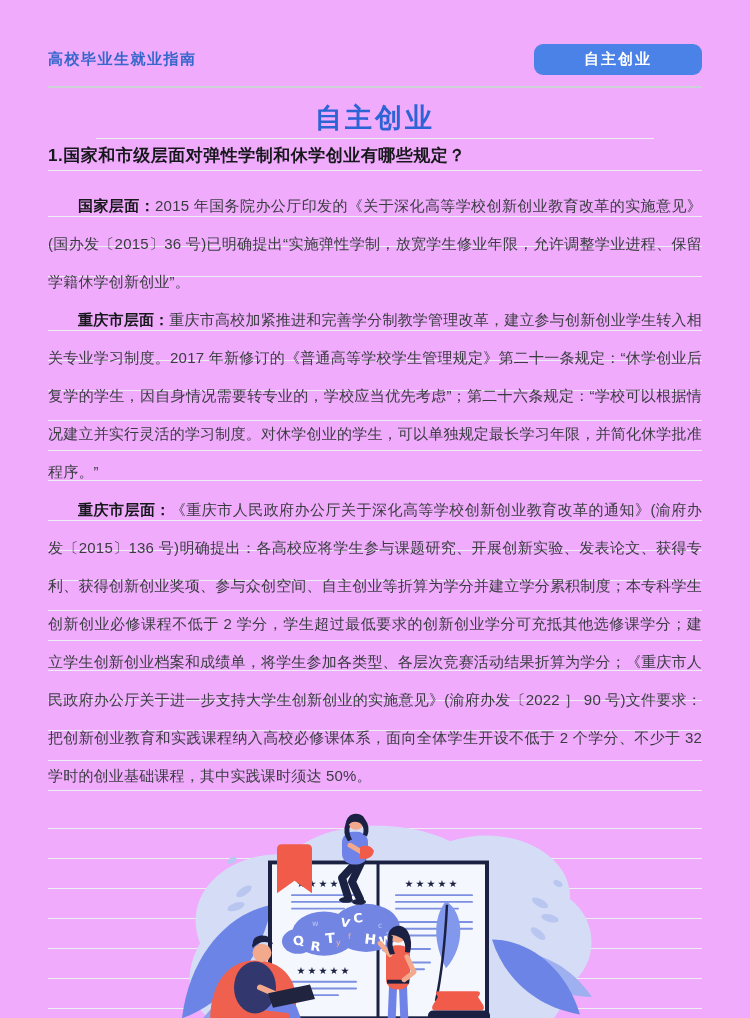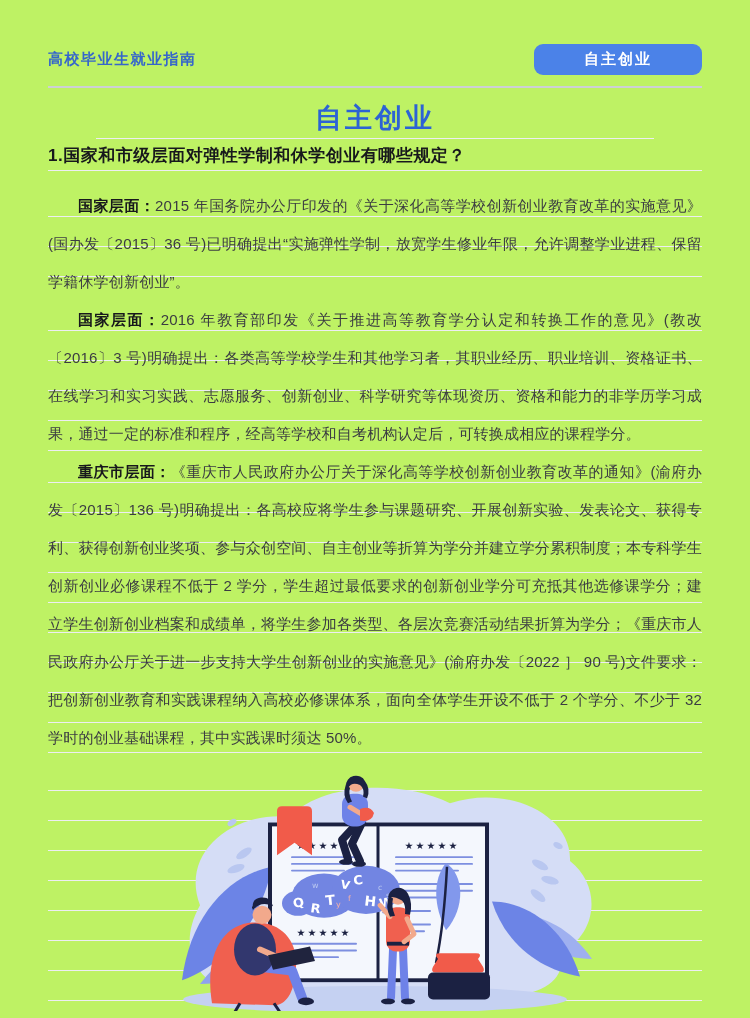--- a/index.html
+++ b/index.html
@@ -3,21 +3,21 @@
 <meta charset="utf-8">
 <style>
   html,body{margin:0;padding:0;}
   body{
     width:750px;height:1018px;
     background:#f4f4f5;
     font-family:"Liberation Sans","DejaVu Sans",sans-serif;
   }
   .page{
     position:relative;width:750px;height:1018px;
-    background:#bef264;overflow:hidden;
+    background:#f0abfc;overflow:hidden;
   }
   .content{position:relative;padding:0 48px;}
   
   .ruled{
     background-image:repeating-linear-gradient(to bottom,
       transparent 0px,transparent 29px,#edeef2 29px,#edeef2 30px);
   }
   
   .header{
     display:flex;justify-content:space-between;align-items:center;
@@ -62,22 +62,22 @@
     <div class="badge">自主创业</div>
   </div>
   <div class="header-rule"></div>
 
   <div class="content">
 
     <div class="doc-title">自主创业</div>
 
     <div class="sec-heading ruled">1.国家和市级层面对弹性学制和休学创业有哪些规定？</div>
     <p class="body ruled"><span class="lead">国家层面：</span><span>2015 年国务院办公厅印发的《关于深化高等学校创新创业教育改革的实施意见》(国办发〔2015〕36 号)已明确提出“实施弹性学制，放宽学生修业年限，允许调整学业进程、保留学籍休学创新创业”。</span></p>
-
-    <p class="body ruled"><span class="lead">国家层面：</span><span>2016 年教育部印发《关于推进高等教育学分认定和转换工作的意见》(教改〔2016〕3 号)明确提出：各类高等学校学生和其他学习者，其职业经历、职业培训、资格证书、在线学习和实习实践、志愿服务、创新创业、科学研究等体现资历、资格和能力的非学历学习成果，通过一定的标准和程序，经高等学校和自考机构认定后，可转换成相应的课程学分。</span></p>
+    <p class="body ruled"><span class="lead">重庆市层面：</span><span>重庆市高校加紧推进和完善学分制教学管理改革，建立参与创新创业学生转入相关专业学习制度。2017 年新修订的《普通高等学校学生管理规定》第二十一条规定：“休学创业后复学的学生，因自身情况需要转专业的，学校应当优先考虑”；第二十六条规定：“学校可以根据情况建立并实行灵活的学习制度。对休学创业的学生，可以单独规定最长学习年限，并简化休学批准程序。”</span></p>
+
     <p class="body ruled"><span class="lead">重庆市层面：</span><span>《重庆市人民政府办公厅关于深化高等学校创新创业教育改革的通知》(渝府办发〔2015〕136 号)明确提出：各高校应将学生参与课题研究、开展创新实验、发表论文、获得专利、获得创新创业奖项、参与众创空间、自主创业等折算为学分并建立学分累积制度；本专科学生创新创业必修课程不低于 2 学分，学生超过最低要求的创新创业学分可充抵其他选修课学分；建立学生创新创业档案和成绩单，将学生参加各类型、各层次竞赛活动结果折算为学分；《重庆市人民政府办公厅关于进一步支持大学生创新创业的实施意见》(渝府办发〔2022 ］ 90 号)文件要求：把创新创业教育和实践课程纳入高校必修课体系，面向全体学生开设不低于 2 个学分、不少于 32 学时的创业基础课程，其中实践课时须达 50%。</span></p>
 
     <div class="illus-wrap ruled">
       <svg width="470" height="250" viewBox="0 0 470 260" preserveAspectRatio="none">
 
         <path d="M60 150 C40 96 92 52 150 58 C180 24 260 18 310 44 C368 24 432 56 430 104 C462 130 458 180 420 200 C430 236 380 252 340 240 C300 258 160 258 120 238 C70 248 30 206 60 150 Z" fill="#d5ddf6"></path>
 
         <g fill="#b9c7f0">
           <ellipse cx="104" cy="96" rx="9" ry="4" transform="rotate(-35 104 96)"></ellipse>
           <ellipse cx="96" cy="112" rx="9" ry="4" transform="rotate(-20 96 112)"></ellipse>

